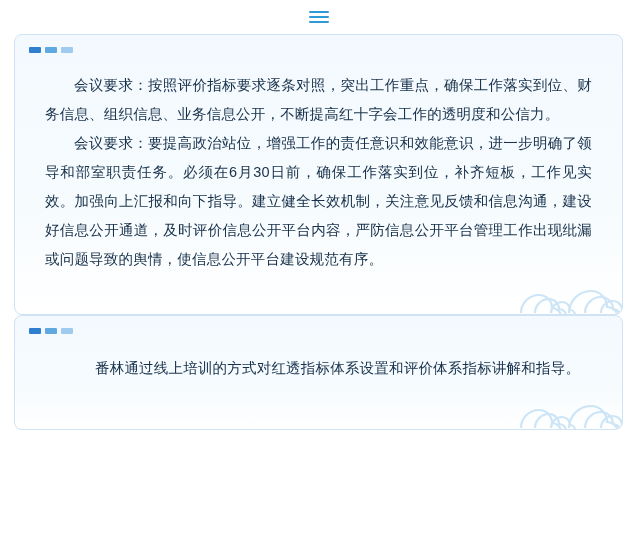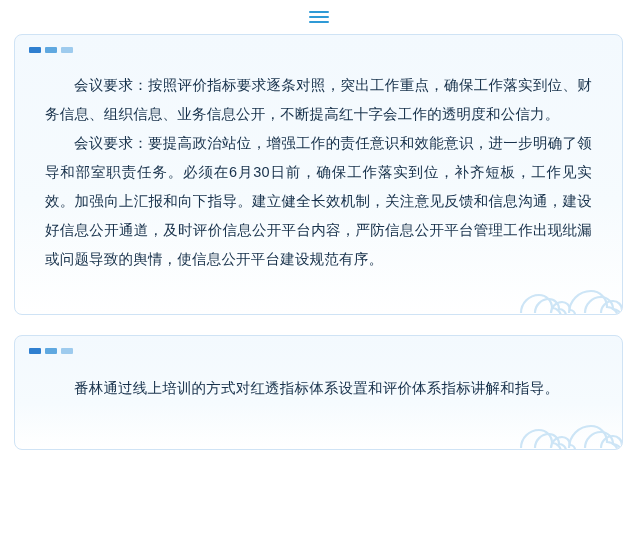--- a/index.html
+++ b/index.html
@@ -39,21 +39,21 @@
   .card {
     position: relative;
     border: 1px solid #cfe3f5;
     border-radius: 8px;
     background: linear-gradient(180deg, #f3f9fe 0%, #f6fbfe 60%, #ffffff 100%);
     box-sizing: border-box;
     overflow: hidden;
   }
 
   .card + .card {
-    margin-top: 20px;
+    padding-left: 21px;
   }
 
   
   .dashes {
     position: absolute;
     top: 12px;
     left: 14px;
     display: flex;
     gap: 4px;
   }

